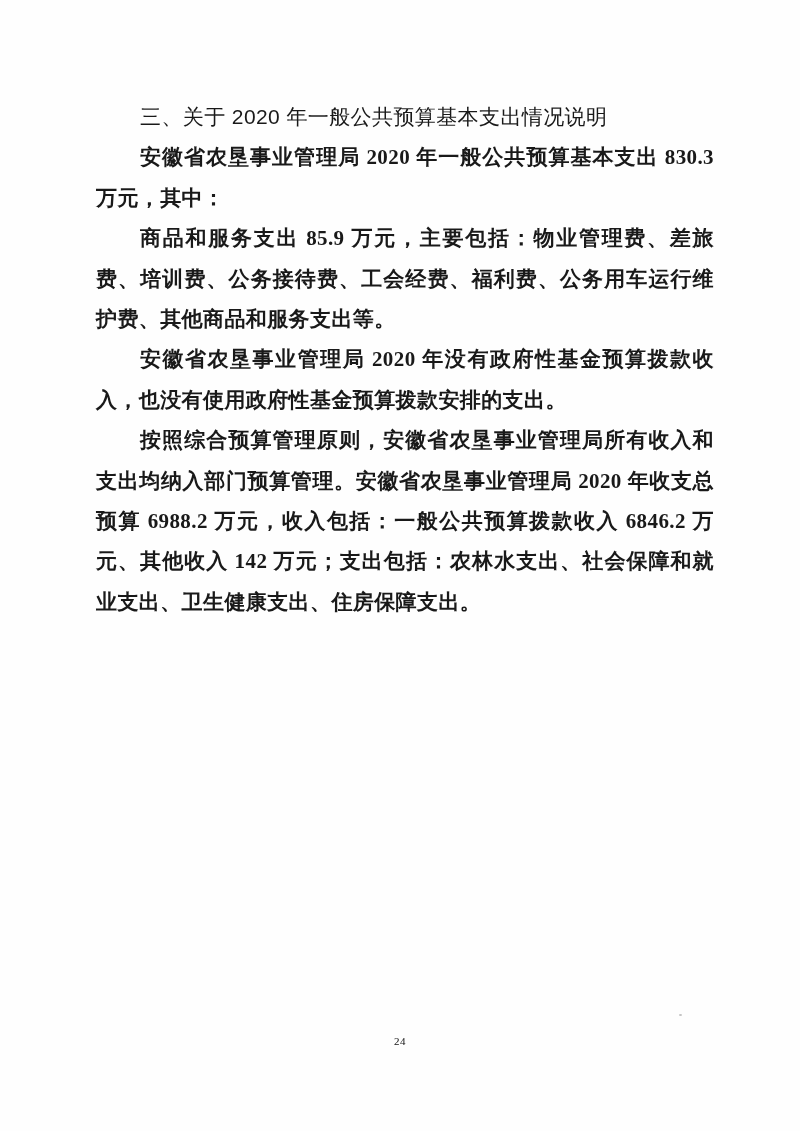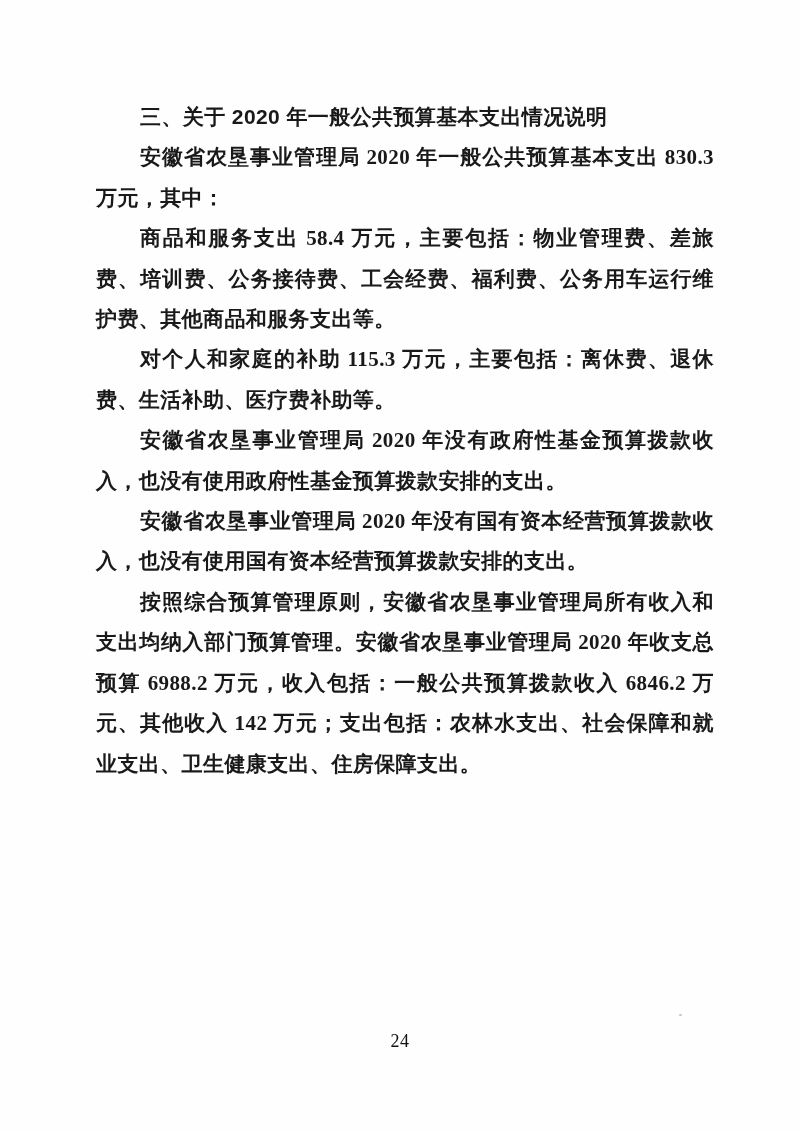--- a/index.html
+++ b/index.html
@@ -31,32 +31,32 @@
     text-indent: 44px;
     letter-spacing: 0.4px;
   }
   .content p {
     font-weight: bold;
     text-align: justify;
     text-justify: inter-ideograph;
   }
   .content h2 {
     font-family: "Liberation Sans", "DejaVu Sans", sans-serif;
-    font-weight: bold;
+    font-weight: normal;
     text-align: left;
   }
   .page-footer {
     position: absolute;
     left: 0;
     top: 1031px;
     width: 100%;
     text-align: center;
   }
   .page-number {
-    font-size: 18px;
+    font-size: 11px;
     letter-spacing: 0.5px;
     color: #111111;
   }
   .scan-speck {
     position: absolute;
     left: 679px;
     top: 1014px;
     width: 3px;
     height: 2px;
     background: #9a9a9a;
@@ -65,24 +65,22 @@
   }
 </style>
 </head>
 <body>
 
 <main class="page">
 
   <section class="content">
     <h2 class="block">三、关于 2020 年一般公共预算基本支出情况说明</h2>
     <p class="block">安徽省农垦事业管理局 2020 年一般公共预算基本支出 830.3 万元，其中：</p>
-    <p class="block">商品和服务支出 58.4 万元，主要包括：物业管理费、差旅费、培训费、公务接待费、工会经费、福利费、公务用车运行维护费、其他商品和服务支出等。</p>
-    <p class="block">对个人和家庭的补助 115.3 万元，主要包括：离休费、退休费、生活补助、医疗费补助等。</p>
+    <p class="block">商品和服务支出 85.9 万元，主要包括：物业管理费、差旅费、培训费、公务接待费、工会经费、福利费、公务用车运行维护费、其他商品和服务支出等。</p>
     <p class="block">安徽省农垦事业管理局 2020 年没有政府性基金预算拨款收入，也没有使用政府性基金预算拨款安排的支出。</p>
-    <p class="block">安徽省农垦事业管理局 2020 年没有国有资本经营预算拨款收入，也没有使用国有资本经营预算拨款安排的支出。</p>
     <p class="block">按照综合预算管理原则，安徽省农垦事业管理局所有收入和支出均纳入部门预算管理。安徽省农垦事业管理局 2020 年收支总预算 6988.2 万元，收入包括：一般公共预算拨款收入 6846.2 万元、其他收入 142 万元；支出包括：农林水支出、社会保障和就业支出、卫生健康支出、住房保障支出。</p>
   </section>
 
   <div class="scan-speck"></div>
 
   <footer class="page-footer">
     <span class="page-number">24</span>
   </footer>
 
 </main>

